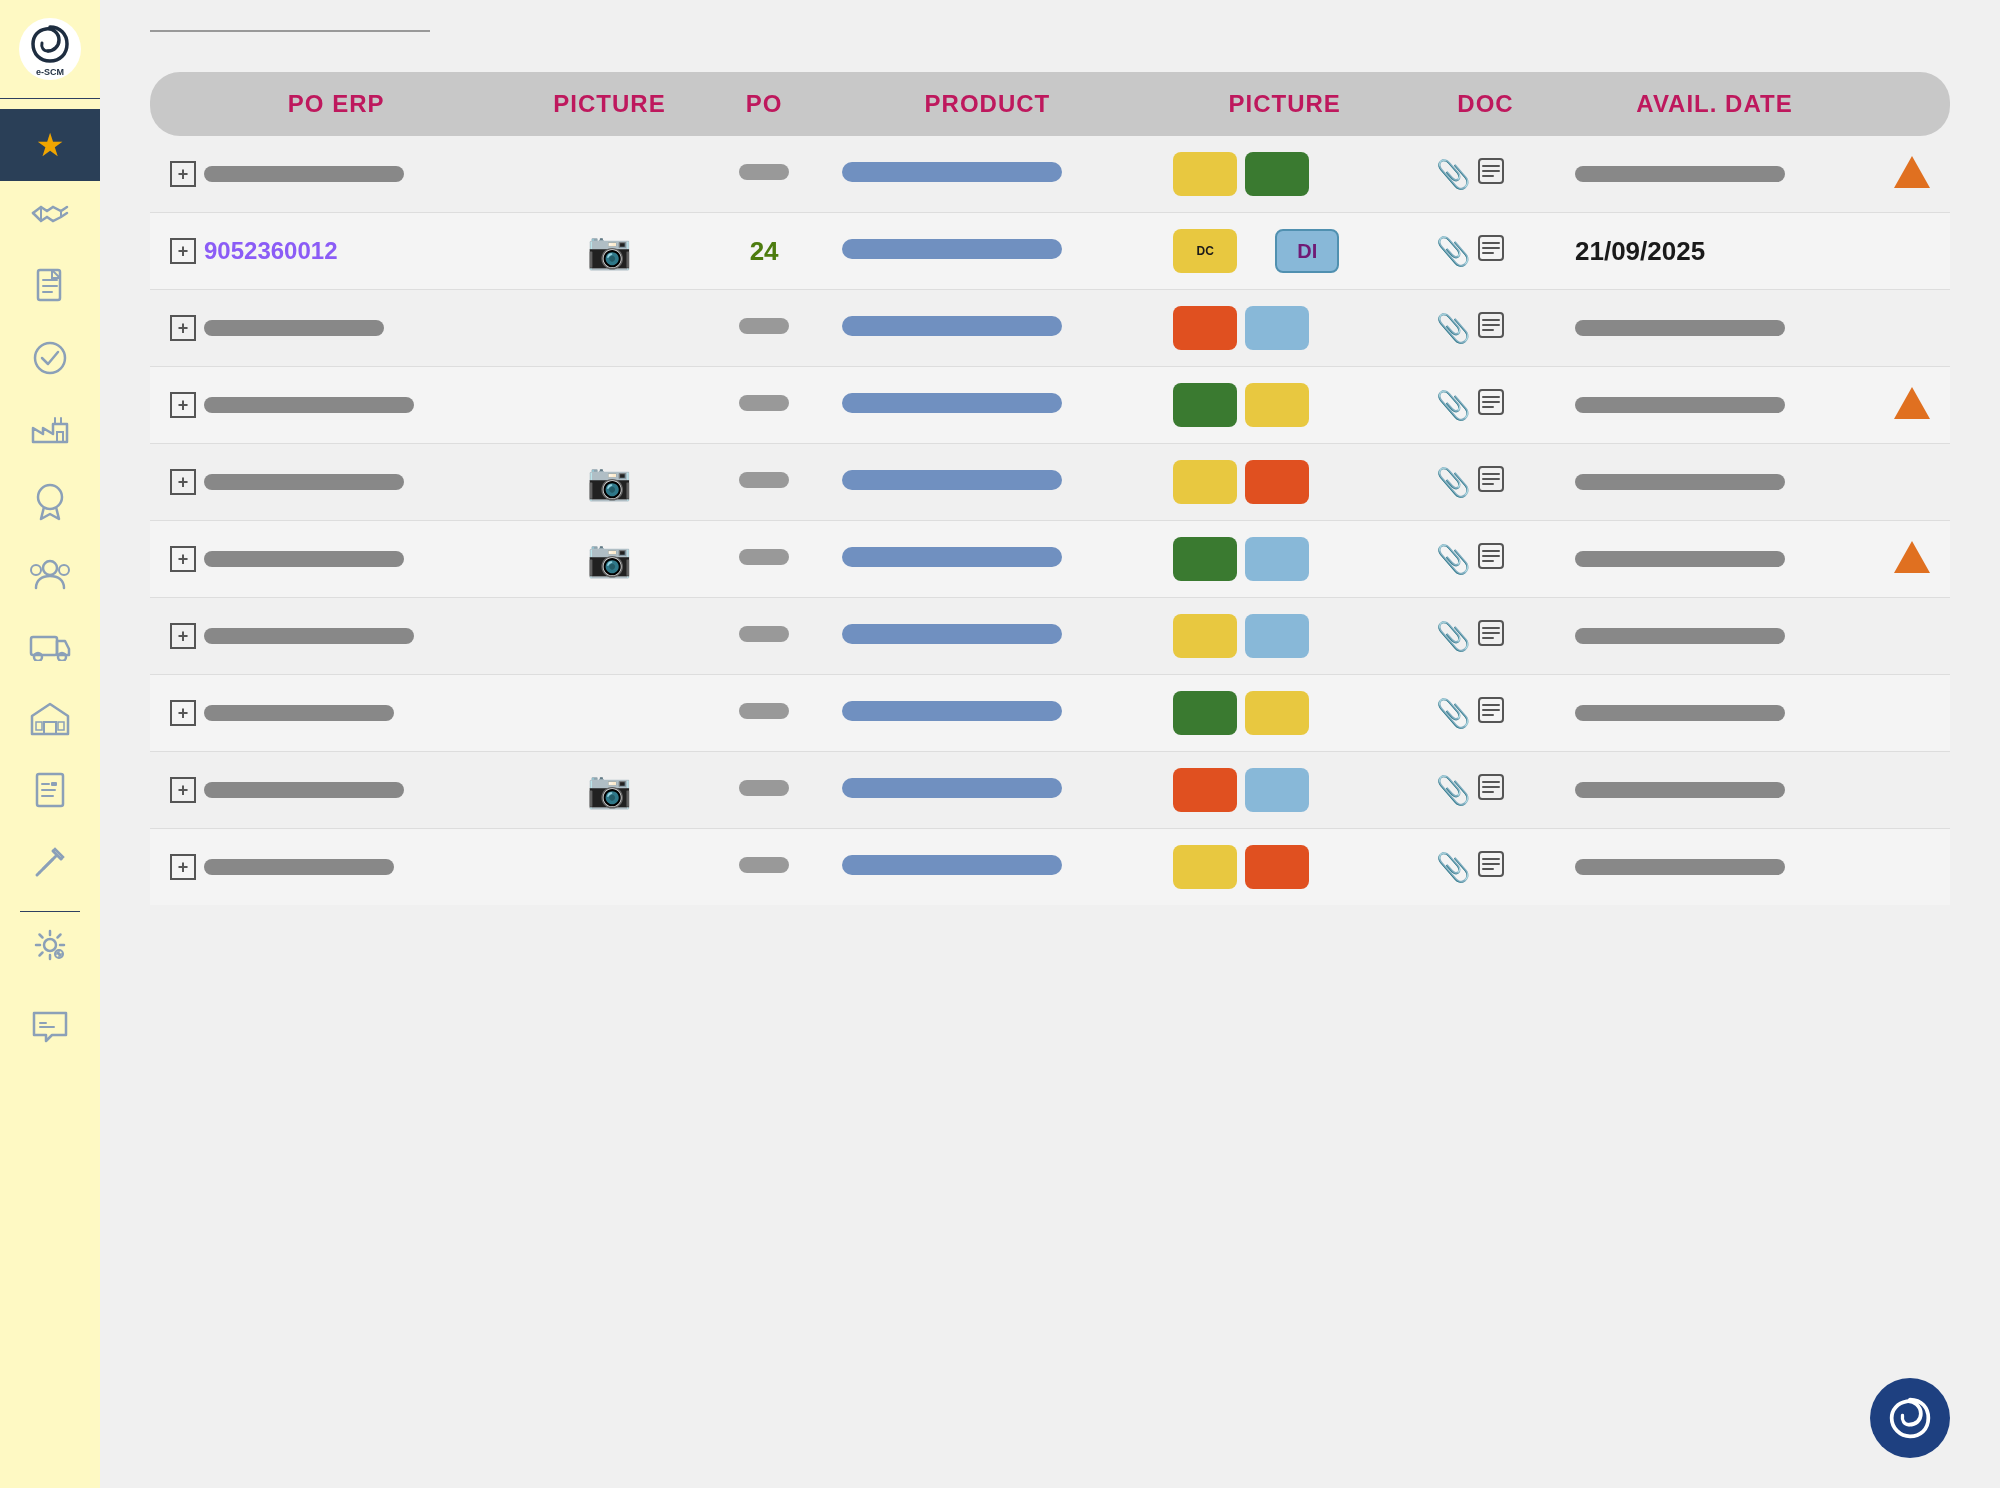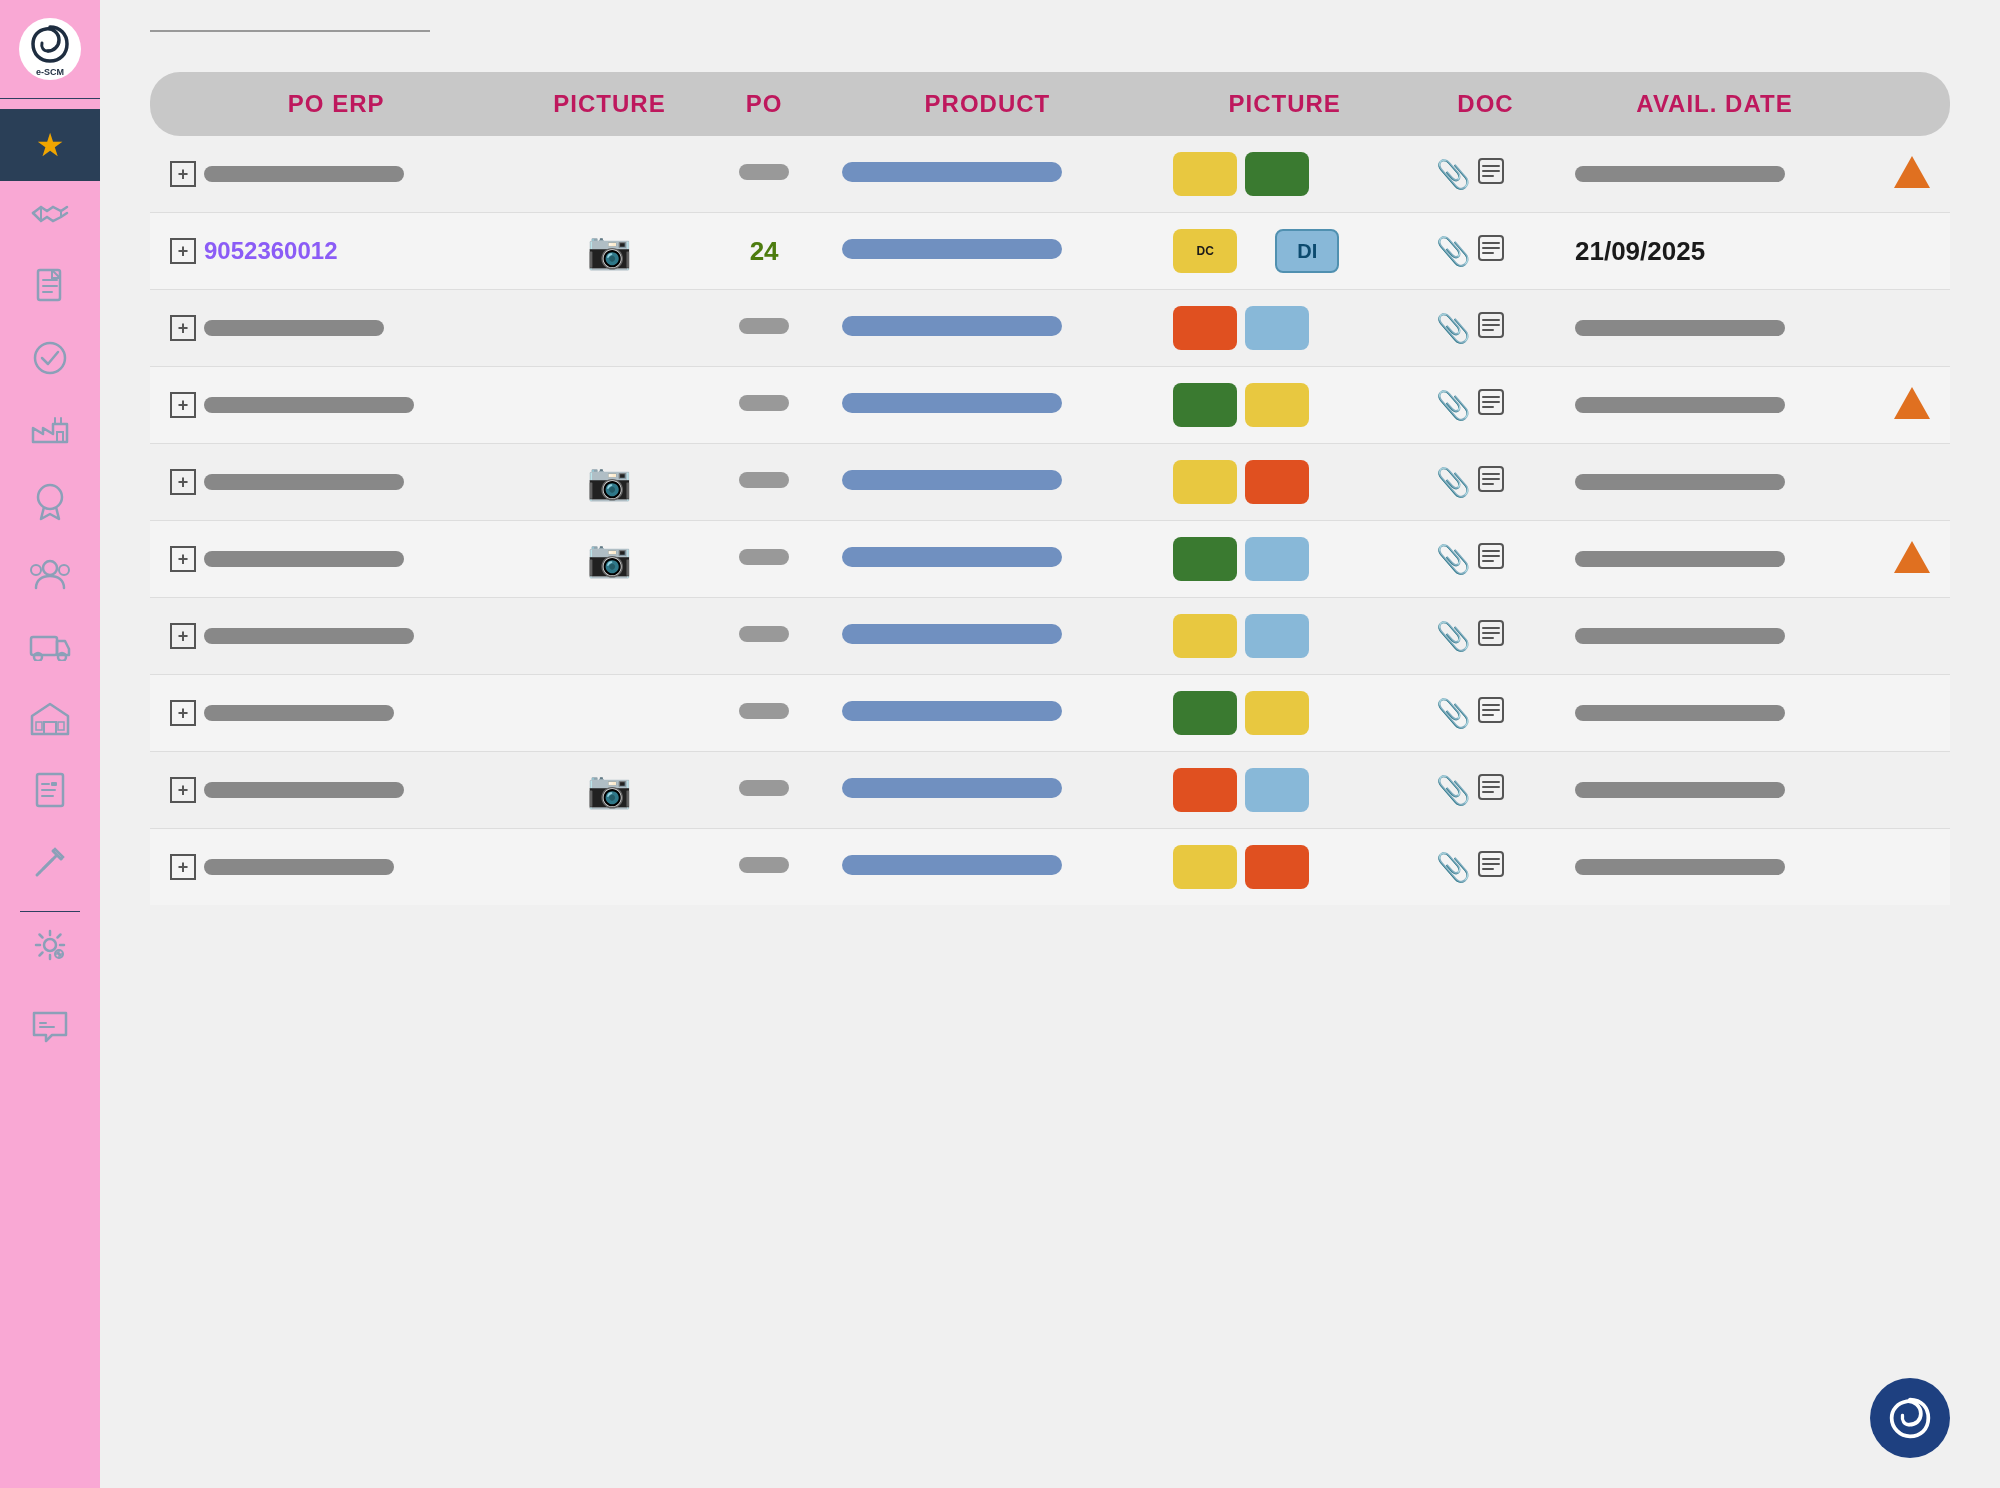--- a/index.html
+++ b/index.html
@@ -8,21 +8,21 @@
       background: #f0f0f0;
       display: flex;
       width: 2000px;
       height: 1488px;
       overflow: hidden;
     }
 
     
     .sidebar {
       width: 100px;
-      background: #f9a8d4;
+      background: #fef9c3;
       display: flex;
       flex-direction: column;
       align-items: center;
       padding: 0;
       height: 100%;
     }
     .sidebar-logo {
       width: 100%;
       padding: 18px 10px;
       display: flex;
@@ -217,21 +217,21 @@
       justify-content: center;
       font-size: 18px;
       font-weight: 700;
       color: white;
     }
     .badge-yellow { background: #e8c840; }
     .badge-green { background: #3a7a30; }
     .badge-orange { background: #e05020; }
     .badge-lightblue { background: #88b8d8; }
     .badge-dc { background: #e8c840; color: #1a1a1a; font-size: 12px; }
-    .badge-di { background: #88b8d8; color: #0c4a6e; font-size: 20px; border: 2px solid #5090b0; margin-left: 30px; }
+    .badge-di { background: #88b8d8; color: #701a75; font-size: 20px; border: 2px solid #5090b0; margin-left: 30px; }
 
     
     .doc-cell {
       display: flex;
       align-items: center;
       gap: 6px;
       font-size: 30px;
       color: #555;
     }
 

